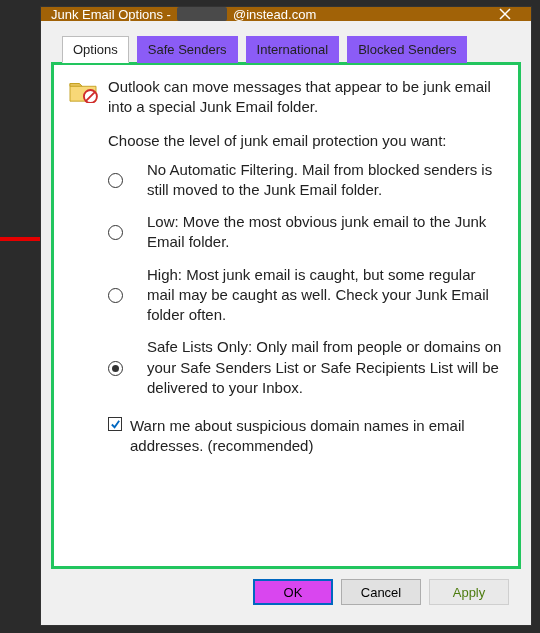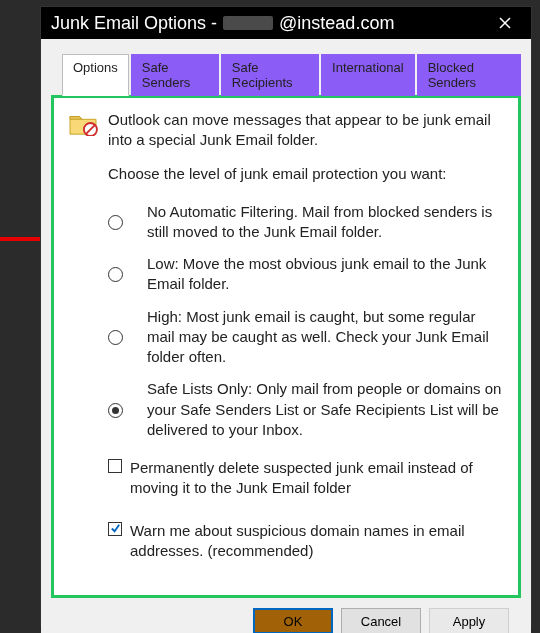--- a/index.html
+++ b/index.html
@@ -17,27 +17,27 @@
       left: 40px;
       top: 6px;
       width: 492px;
       height: 620px;
       background: #fff;
       border: 1px solid #333;
       display: flex;
       flex-direction: column;
     }
     .titlebar {
-      background: #000000;
+      background: #a16207;
       color: #fff;
-      height: 32px;
+      height: 14px;
       display: flex;
       align-items: center;
       padding: 0 10px;
-      font-size: 18px;
+      font-size: 13px;
       justify-content: space-between;
     }
     .title-left { display: flex; align-items: center; gap: 6px; }
     .title-account-redact {
       display: inline-block;
       width: 50px;
       height: 14px;
       background: #4a4a4a;
       border-radius: 2px;
       vertical-align: middle;
@@ -54,21 +54,21 @@
     .close-btn svg { width: 12px; height: 12px; }
     .body {
       flex: 1;
       background: #f0f0f0;
       padding: 14px 10px 10px 10px;
       display: flex;
       flex-direction: column;
     }
     .tabstrip {
       display: flex;
-      gap: 2px;
+      gap: 8px;
       position: relative;
       bottom: -1px;
       padding-left: 11px;
     }
     .tab {
       padding: 5px 10px;
       font-size: 13px;
       background: #8b5cf6;
       border: 1px solid transparent;
       cursor: pointer;
@@ -84,21 +84,21 @@
       border: 3px solid #22c55e;
       flex: 1;
       padding: 12px 14px 12px 14px;
       font-size: 15px;
       color: #222;
       overflow: auto;
     }
     .intro-row { display: flex; gap: 10px; }
     .folder-icon { width: 30px; flex-shrink: 0; }
     .intro-text { line-height: 1.35; }
-    .section-label { margin: 14px 0 20px 40px; }
+    .section-label { margin: 14px 0 11px 40px; }
     .radio-group { margin-left: 40px; }
     .radio-row {
       display: flex;
       align-items: center;
       gap: 24px;
       margin-bottom: 12px;
       cursor: pointer;
     }
     .radio {
       width: 15px;
@@ -150,24 +150,24 @@
       min-width: 80px;
       height: 26px;
       background: #e1e1e1;
       border: 1px solid #adadad;
       font-size: 13px;
       cursor: pointer;
       padding: 0 12px;
     }
     .btn.primary {
       border: 2px solid #0067c0;
-      background: #a16207;
+      background: #d946ef;
     }
     .btn.disabled {
-      color: #000000;
+      color: #4d7c0f;
       background: #e9e9e9;
       border-color: #cfcfcf;
       cursor: default;
     }
     .arrow-annot {
       position: absolute;
       left: 0px;
       top: 237px;
       width: 108px;
       height: 4px;
@@ -199,21 +199,20 @@
       <svg viewBox="0 0 12 12">
           <path d="M1 1 L11 11 M11 1 L1 11" stroke="#fff" stroke-width="1.5" fill="none"></path>
         </svg>
     </div>
   </div>
 
   <div class="body">
     <div class="tabstrip">
       <div class="tab active">Options</div>
       <div class="tab">Safe Senders</div>
-      <div class="tab">Safe Recipients</div>
       <div class="tab">International</div>
       <div class="tab">Blocked Senders</div>
     </div>
 
     <div class="tabcontent">
       <div class="intro-row">
         <div class="folder-icon">
           <svg viewBox="0 0 32 28" width="30" height="26">
             <path d="M2 7 L12 7 L15 10 L30 10 L30 26 L2 26 Z" fill="#f8d877" stroke="#c4a021" stroke-width="1"></path>
             <path d="M2 7 L12 7 L15 10 L2 10 Z" fill="#e6c35a" stroke="#c4a021" stroke-width="1"></path>
@@ -240,24 +239,20 @@
           <div class="radio-label">High: Most junk email is caught, but some regular mail may be caught as well. Check your Junk Email folder often.</div>
         </div>
         <div class="radio-row">
           <div class="radio checked"></div>
           <div class="radio-label">Safe Lists Only: Only mail from people or domains on your Safe Senders List or Safe Recipients List will be delivered to your Inbox.</div>
         </div>
       </div>
 
       <div class="check-group">
         <div class="check-row">
-          <div class="checkbox"></div>
-          <div class="check-label">Permanently delete suspected junk email instead of moving it to the Junk Email folder</div>
-        </div>
-        <div class="check-row">
           <div class="checkbox checked">
             <svg viewBox="0 0 12 12">
                 <path d="M2 6 L5 9 L10 2" stroke="#0067c0" stroke-width="2" fill="none"></path>
               </svg>
           </div>
           <div class="check-label">Warn me about suspicious domain names in email addresses. (recommended)</div>
         </div>
       </div>
     </div>
 

